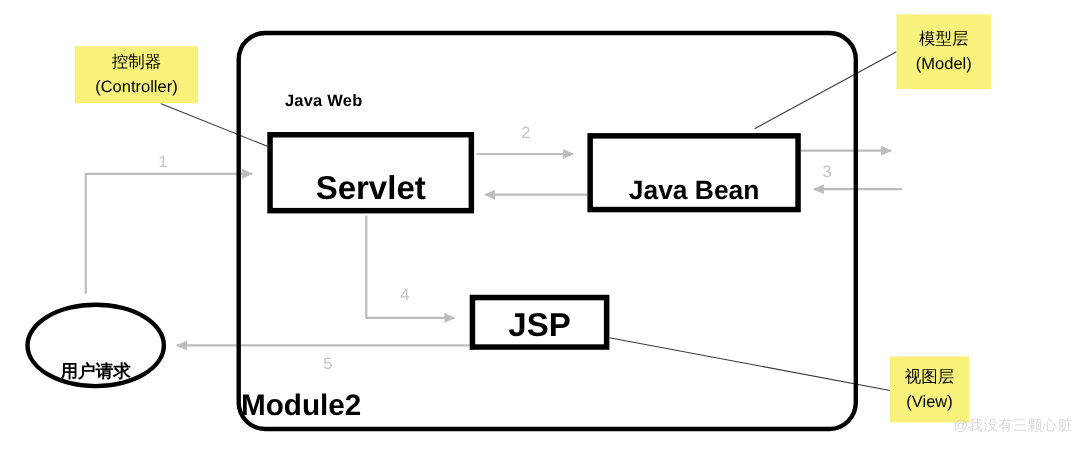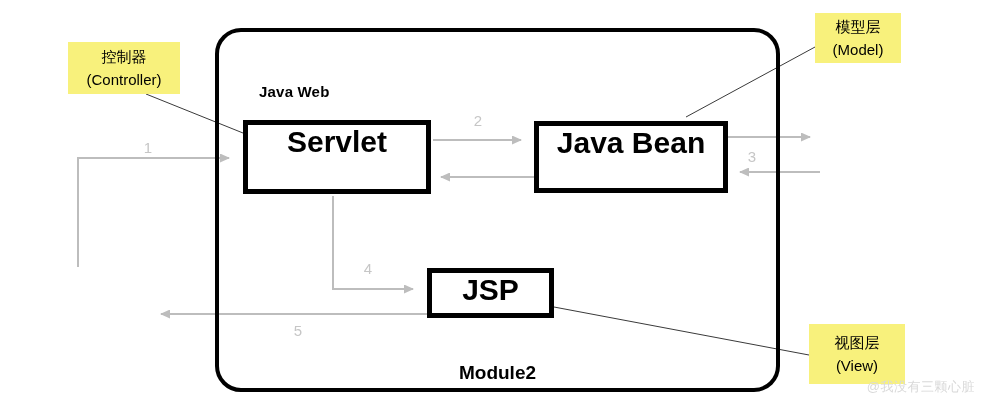--- a/index.html
+++ b/index.html
@@ -20,47 +20,47 @@
   .overlay .thin{stroke:var(--pointer-line);stroke-width:1;fill:none;}
   .overlay .arrowhead{fill:var(--arrow);}
   .module{
     position:absolute;left:215px;top:28px;width:557px;height:356px;
     border:4px solid var(--node-border);border-radius:26px;background:transparent;
   }
   .module-title{
     position:absolute;left:40px;top:15px;font-weight:bold;font-size:15px;letter-spacing:0.2px;margin-top:36px;
   }
   .module-footer{
-    position:absolute;left:0;right:0;bottom:4px;text-align:center;
-    font-weight:bold;font-size:19px;
+    position:absolute;left:0;right:0;bottom:4px;text-align:left;
+    font-weight:bold;font-size:27px;
   }
   .node{
-    position:absolute;display:flex;align-items:flex-start;justify-content:center;
+    position:absolute;display:flex;align-items:flex-end;justify-content:center;
     background:#ffffff;border:5px solid var(--node-border);box-sizing:border-box;
     font-weight:bold;
   }
   .node-servlet{left:243px;top:120px;width:188px;height:74px;font-size:30px;}
-  .node-java-bean{left:534px;top:121px;width:194px;height:72px;font-size:30px;}
+  .node-java-bean{left:534px;top:121px;width:194px;height:72px;font-size:24px;}
   .node-jsp{left:427px;top:268px;width:127px;height:50px;font-size:30px;}
   .node-database{
     left:822px;top:103px;width:151px;height:102px;font-size:25px;
     border-width:4px;border-radius:24px;
   }
   .node-ellipse{
     left:23px;top:275px;width:128px;height:78px;font-size:16px;
     border-width:4px;border-radius:50%;
   }
   .annotation{
     position:absolute;background:var(--annotation-bg);
     display:flex;flex-direction:column;align-items:center;justify-content:center;
     font-size:15px;line-height:1.55;text-align:center;box-sizing:border-box;
   }
   .annotation-controller{left:68px;top:42px;width:112px;height:52px;}
-  .annotation-model{left:815px;top:13px;width:86px;height:50px;}
-  .annotation-view{left:809px;top:324px;width:96px;height:60px;}
+  .annotation-model{left:815px;top:13px;width:86px;height:68px;}
+  .annotation-view{left:809px;top:324px;width:72px;height:60px;}
   .flow-number{
     position:absolute;color:var(--number);font-size:15px;width:20px;text-align:center;
   }
   .num-1{left:138px;top:139px;}
   .num-2{left:468px;top:112px;}
   .num-3{left:742px;top:148px;}
   .num-4{left:358px;top:260px;}
   .num-5{left:288px;top:322px;}
   .watermark{
     position:absolute;right:10px;bottom:23px;color:var(--watermark);
@@ -99,20 +99,23 @@
 
   <div class="node node-servlet">
     <span>Servlet</span>
   </div>
   <div class="node node-java-bean">
     <span>Java Bean</span>
   </div>
   <div class="node node-jsp">
     <span>JSP</span>
   </div>
+  <div class="node node-ellipse">
+    <span>用户请求</span>
+  </div>
 
   <div class="annotation annotation-controller">
     <span>控制器</span>
     <span>(Controller)</span>
   </div>
   <div class="annotation annotation-model">
     <span>模型层</span>
     <span>(Model)</span>
   </div>
   <div class="annotation annotation-view">

